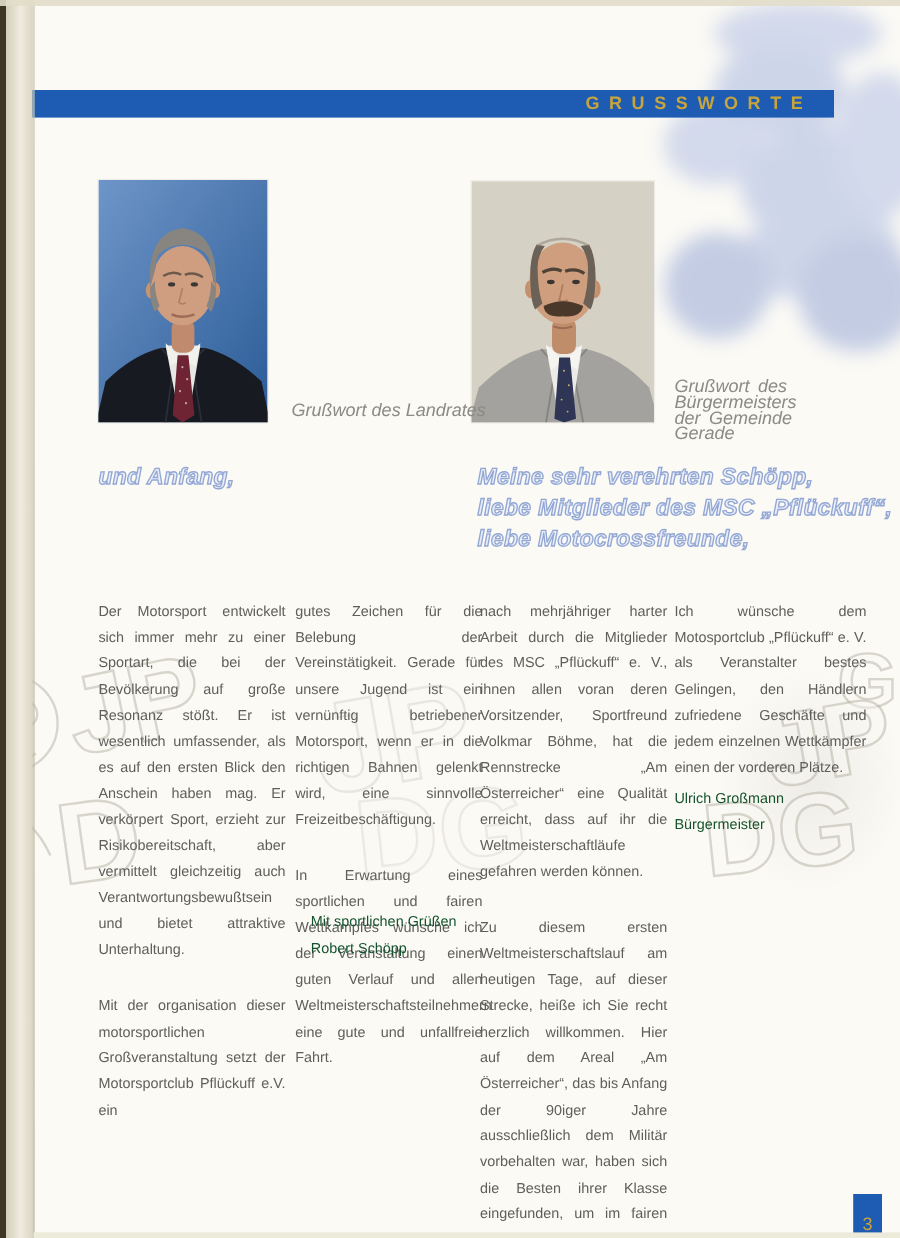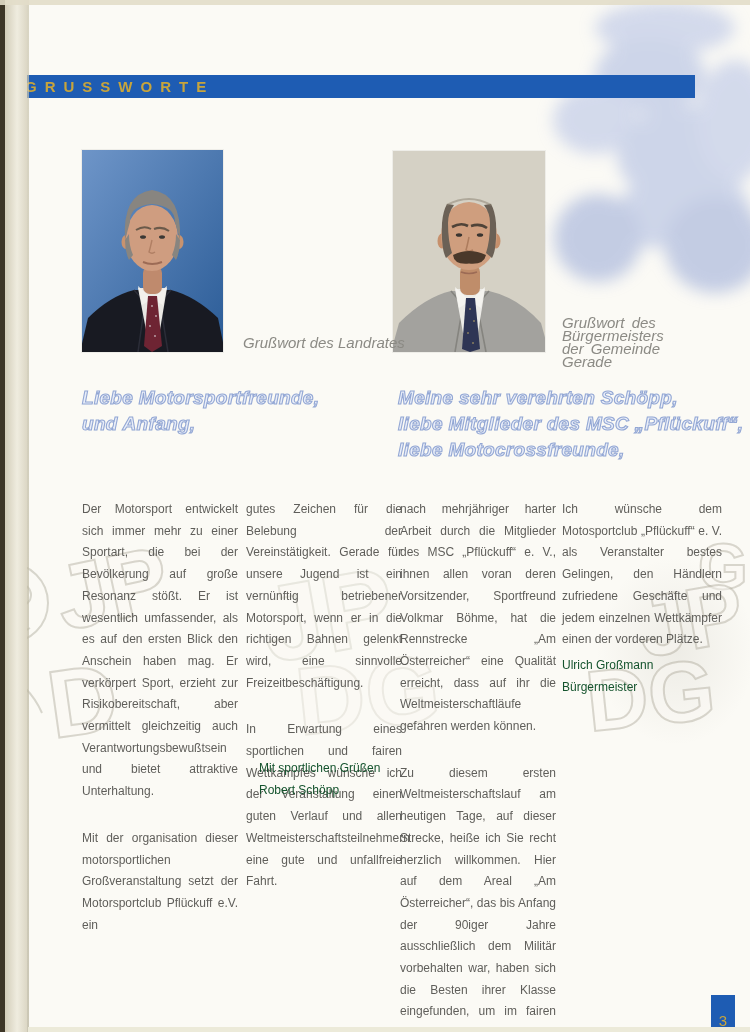--- a/index.html
+++ b/index.html
@@ -17,21 +17,21 @@
   .paper      { position:absolute; left:29px; top:0; width:721px; height:1032px; background:#fbfaf5; }
   .edge-top   { position:absolute; left:0; top:0; width:750px; height:5px; background:#e2ddc9; opacity:.9; }
   .edge-bottom{ position:absolute; left:28px; bottom:0; width:722px; height:5px; background:#ecead9; }
 
   
   .wm-bike { position:absolute; right:0; top:0; width:270px; height:345px; opacity:.55; }
 
   
   .header-bar {
     position:absolute; left:25px; top:75px; width:670px; height:23px;
-    background:#1e5cb3; display:flex; align-items:center; 
+    background:#1e5cb3; display:flex; align-items:center; justify-content:flex-end;
     padding-right:18px; box-sizing:border-box;
   }
   .header-title { color:#c7a43c; font-size:15px; letter-spacing:8px; font-weight:600; }
 
   
   .photo { position:absolute; box-shadow:0 0 0 1px rgba(0,0,0,0.05); }
   .photo1 { left:82px; top:150px; width:141px; height:202px; }
   .photo2 { left:393px; top:151px; width:152px; height:201px; }
   .photo svg { display:block; }
 
@@ -200,21 +200,20 @@
     </svg>
   </div>
 
   <div class="caption caption1">Grußwort des Landrates</div>
   <div class="caption caption2">
     <div>Grußwort des Bürgermeisters</div>
     <div>der Gemeinde Gerade</div>
   </div>
 
   <div class="heading heading-left">
-    <div>Liebe Motorsportfreunde,</div>
     <div>und Anfang,</div>
   </div>
   <div class="heading heading-right">
     <div>Meine sehr verehrten Schöpp,</div>
     <div>liebe Mitglieder des MSC „Pflückuff“,</div>
     <div>liebe Motocrossfreunde,</div>
   </div>
 
   <div class="col col1">
     <p>Der Motorsport entwickelt sich immer mehr zu einer Sportart, die bei der Bevölkerung auf große Resonanz stößt. Er ist wesentlich umfassender, als es auf den ersten Blick den Anschein haben mag. Er verkörpert Sport, erzieht zur Risikobereitschaft, aber vermittelt gleichzeitig auch Verantwortungsbewußtsein und bietet attraktive Unterhaltung.</p>

